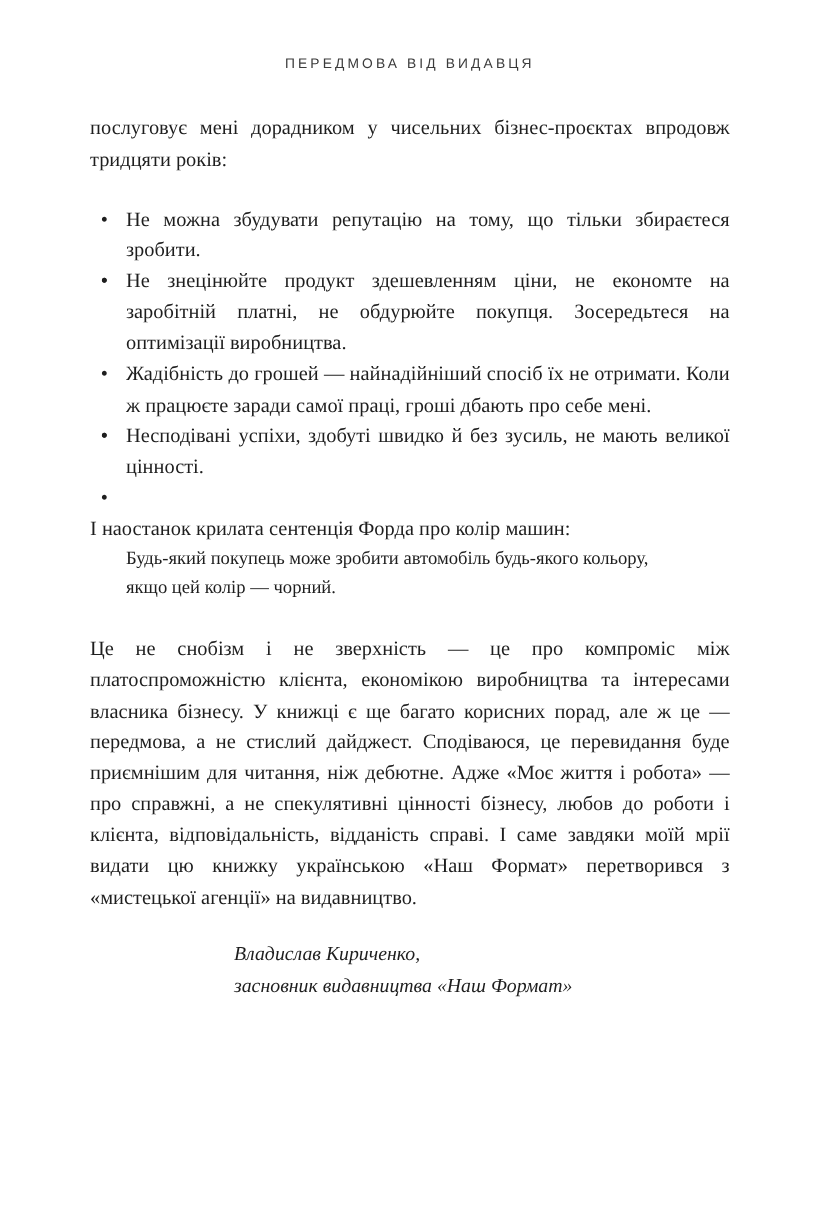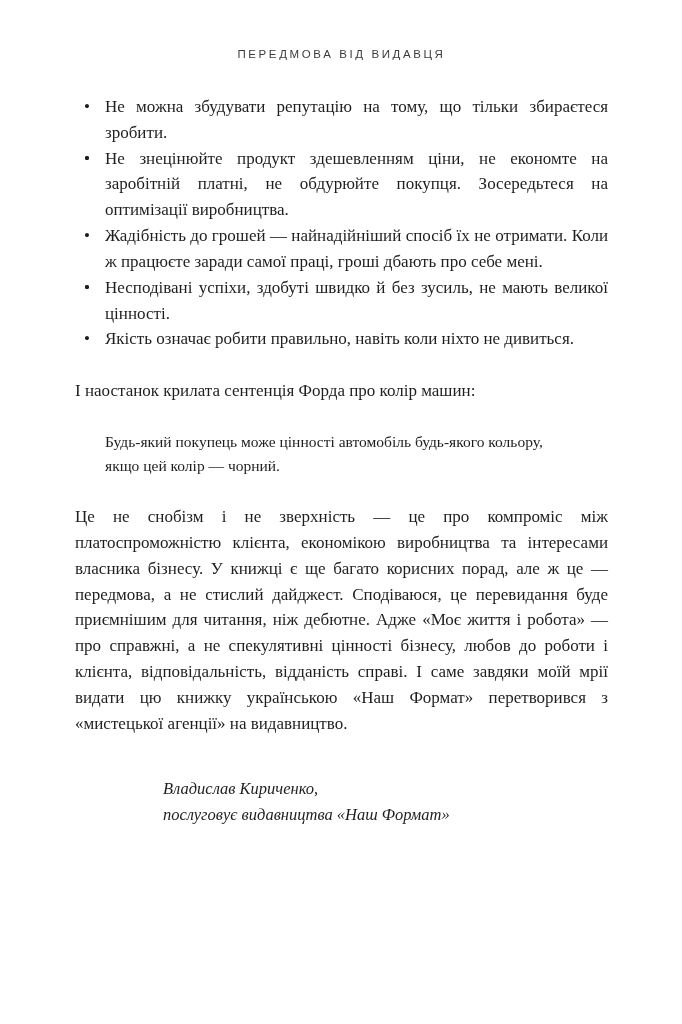--- a/index.html
+++ b/index.html
@@ -51,48 +51,48 @@
     padding-left: 30px;
     margin: 0;
   }
   ul.bullets .marker {
     position: absolute;
     left: 9px;
     top: 0;
     color: #1e1e1e;
   }
   .ford-line {
-    margin-bottom: 26px;
   }
   .quote {
     margin: 0 40px 26px 30px;
     font-size: 15.5px;
     line-height: 1.55;
     text-align: left;
   }
   .closing {
-    margin-bottom: 39px;
+    margin-bottom: 22px;
   }
   .signature {
-    margin-left: 88px;
+    margin-left: 120px;
     font-style: italic;
     font-size: 16.5px;
     line-height: 1.6;
     text-align: left;
   }
 </style>
 </head>
 <body>
 
 <div class="page">
 
   <div class="running-head">ПЕРЕДМОВА ВІД ВИДАВЦЯ</div>
 
   <div class="body-text">
 
+    <p class="intro">послуговує мені дорадником у чисельних бізнес-проєктах впродовж тридцяти років:</p>
 
     <ul class="bullets">
       <li>
         <span class="marker">•</span>
         <span>Не можна збудувати репутацію на тому, що тільки збираєтеся зробити.</span>
       </li>
       <li>
         <span class="marker">•</span>
       </li>
       <li>
@@ -105,29 +105,28 @@
       </li>
       <li>
         <span class="marker">•</span>
       </li>
       <li>
         <span class="marker">•</span>
         <span>Несподівані успіхи, здобуті швидко й без зусиль, не мають великої цінності.</span>
       </li>
       <li>
         <span class="marker">•</span>
-        <span>Якість означає робити правильно, навіть коли ніхто не дивиться.</span>
       </li>
     </ul>
 
     <p class="ford-line">І наостанок крилата сентенція Форда про колір машин:</p>
 
-    <p class="quote">Будь-який покупець може цінності автомобіль будь-якого кольору, якщо цей колір — чорний.</p>
+    <p class="quote">Будь-який покупець може зробити автомобіль будь-якого кольору, якщо цей колір — чорний.</p>
 
     <p class="closing">Це не снобізм і не зверхність — це про компроміс між платоспроможністю клієнта, економікою виробництва та інтересами власника бізнесу. У книжці є ще багато корисних порад, але ж це — передмова, а не стислий дайджест. Сподіваюся, це перевидання буде приємнішим для читання, ніж дебютне. Адже «Моє життя і робота» — про справжні, а не спекулятивні цінності бізнесу, любов до роботи і клієнта, відповідальність, відданість справі. І саме завдяки моїй мрії видати цю книжку українською «Наш Формат» перетворився з «мистецької агенції» на видавництво.</p>
 
     <div class="signature">
       <div>Владислав Кириченко,</div>
-      <div>послуговує видавництва «Наш Формат»</div>
+      <div>засновник видавництва «Наш Формат»</div>
     </div>
 
   </div>
 </div>
 
 </body></html>

